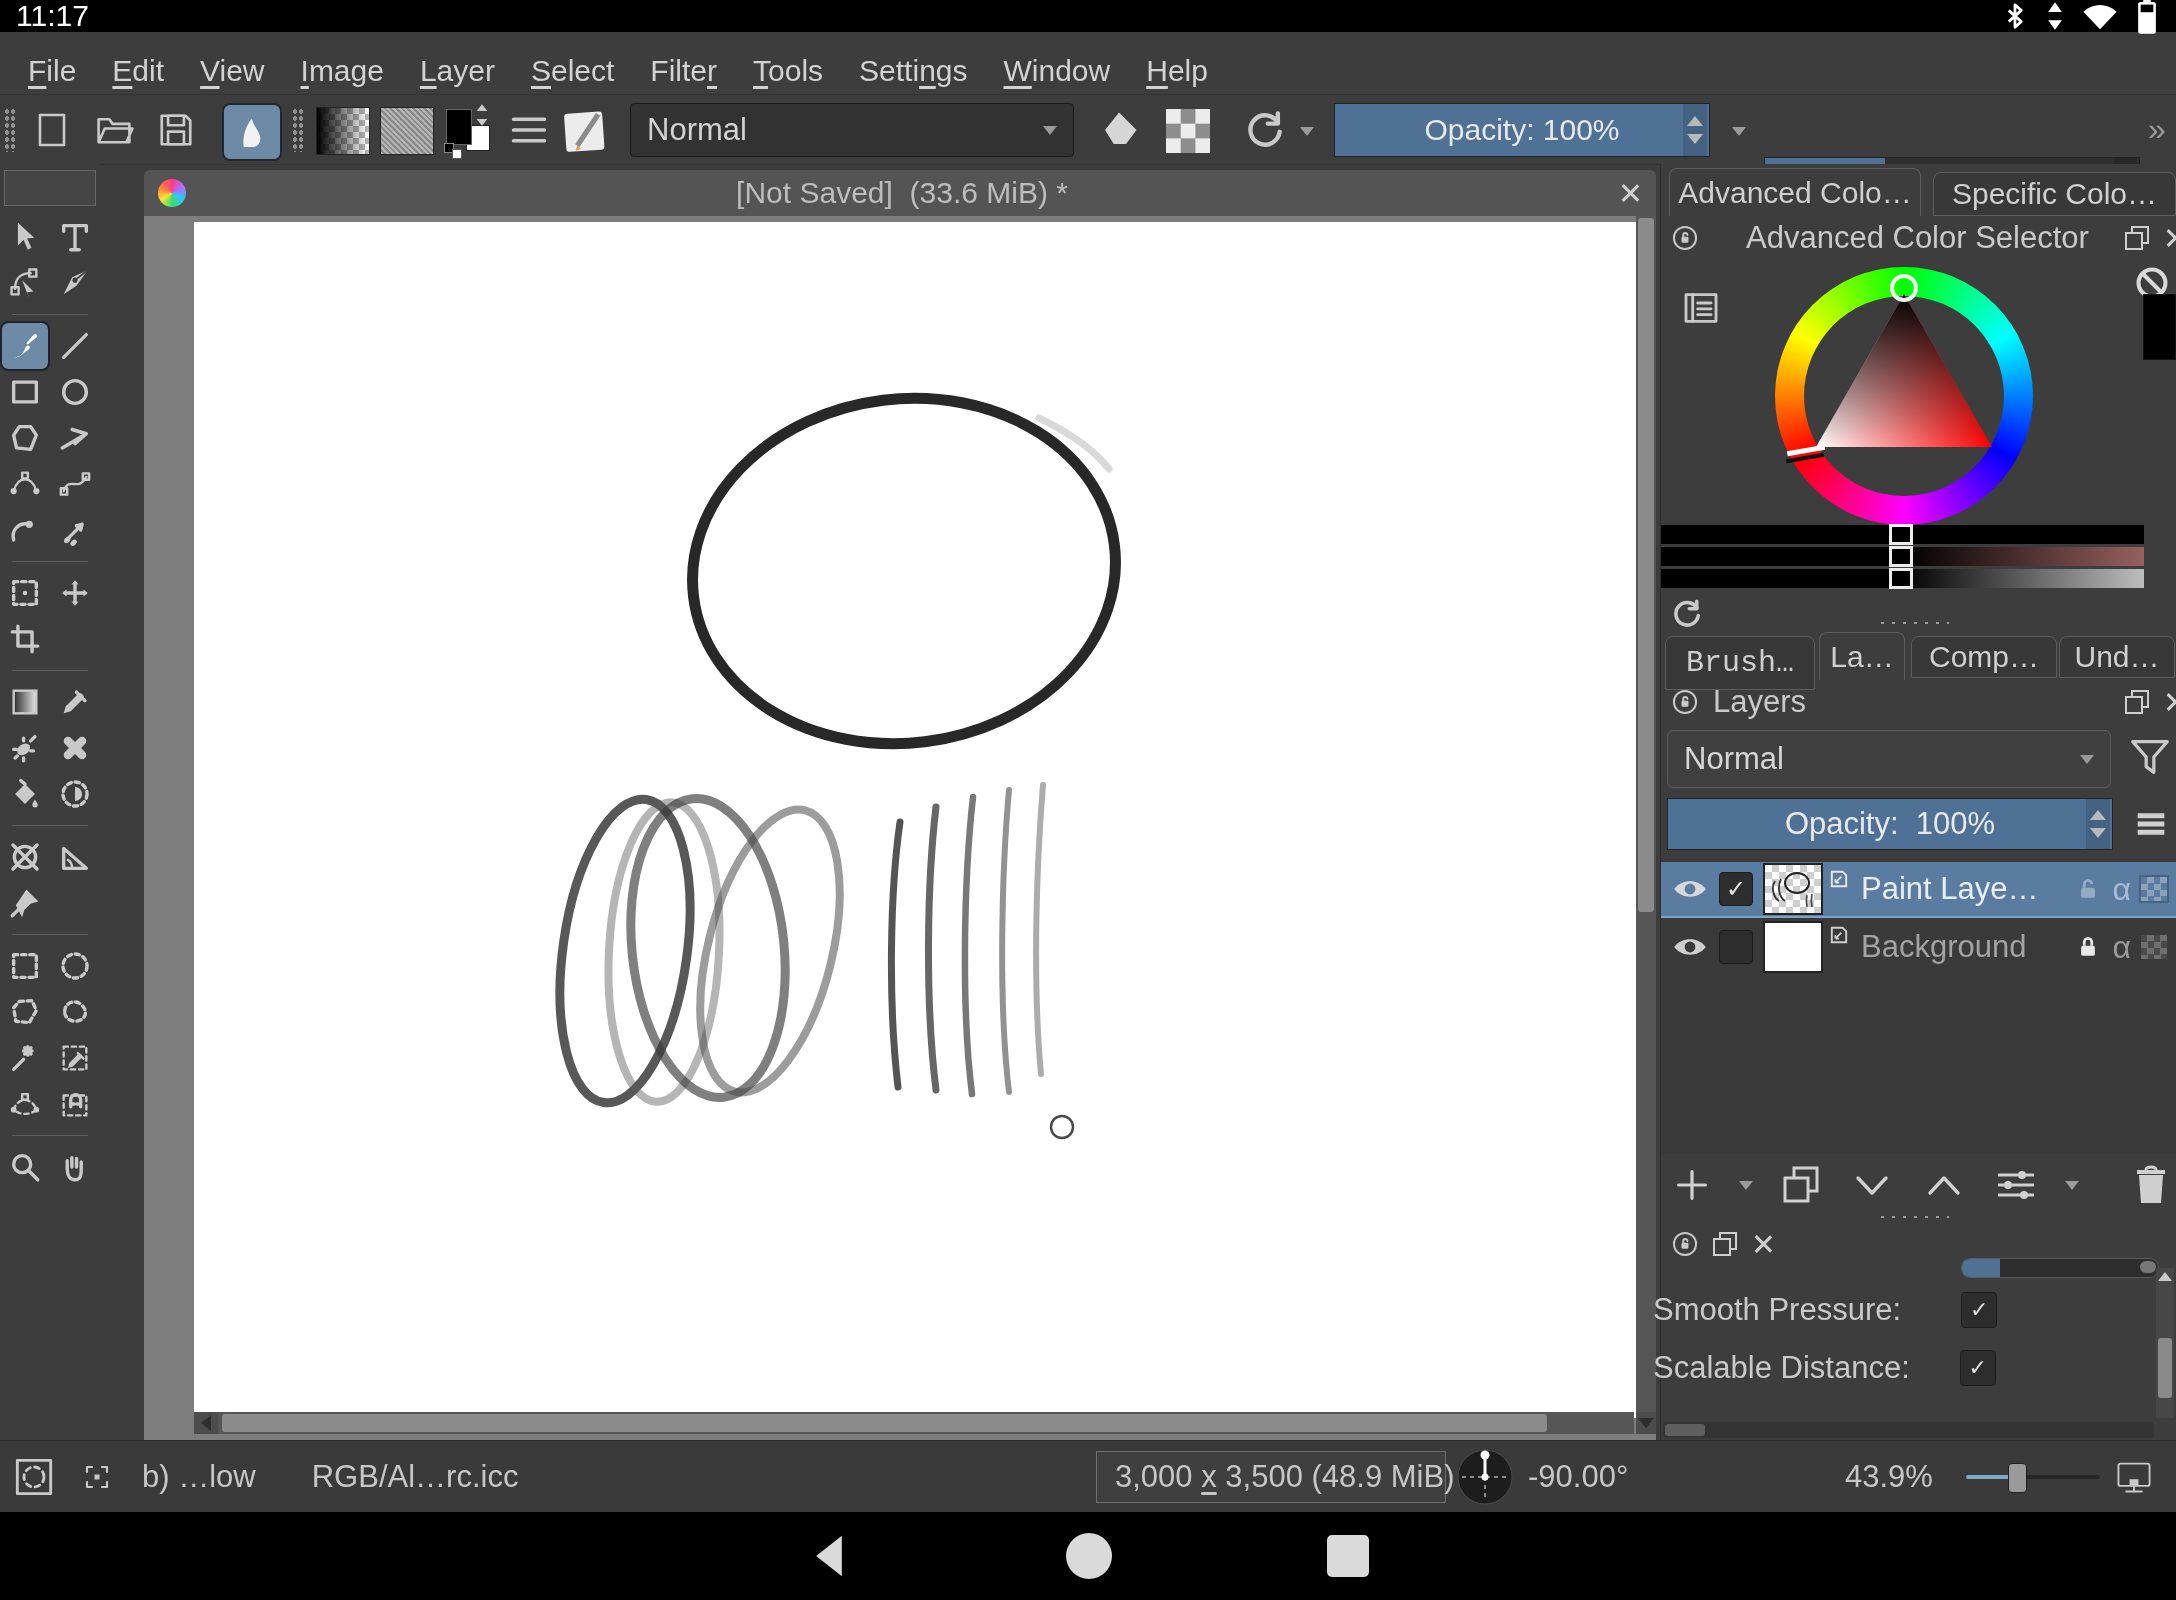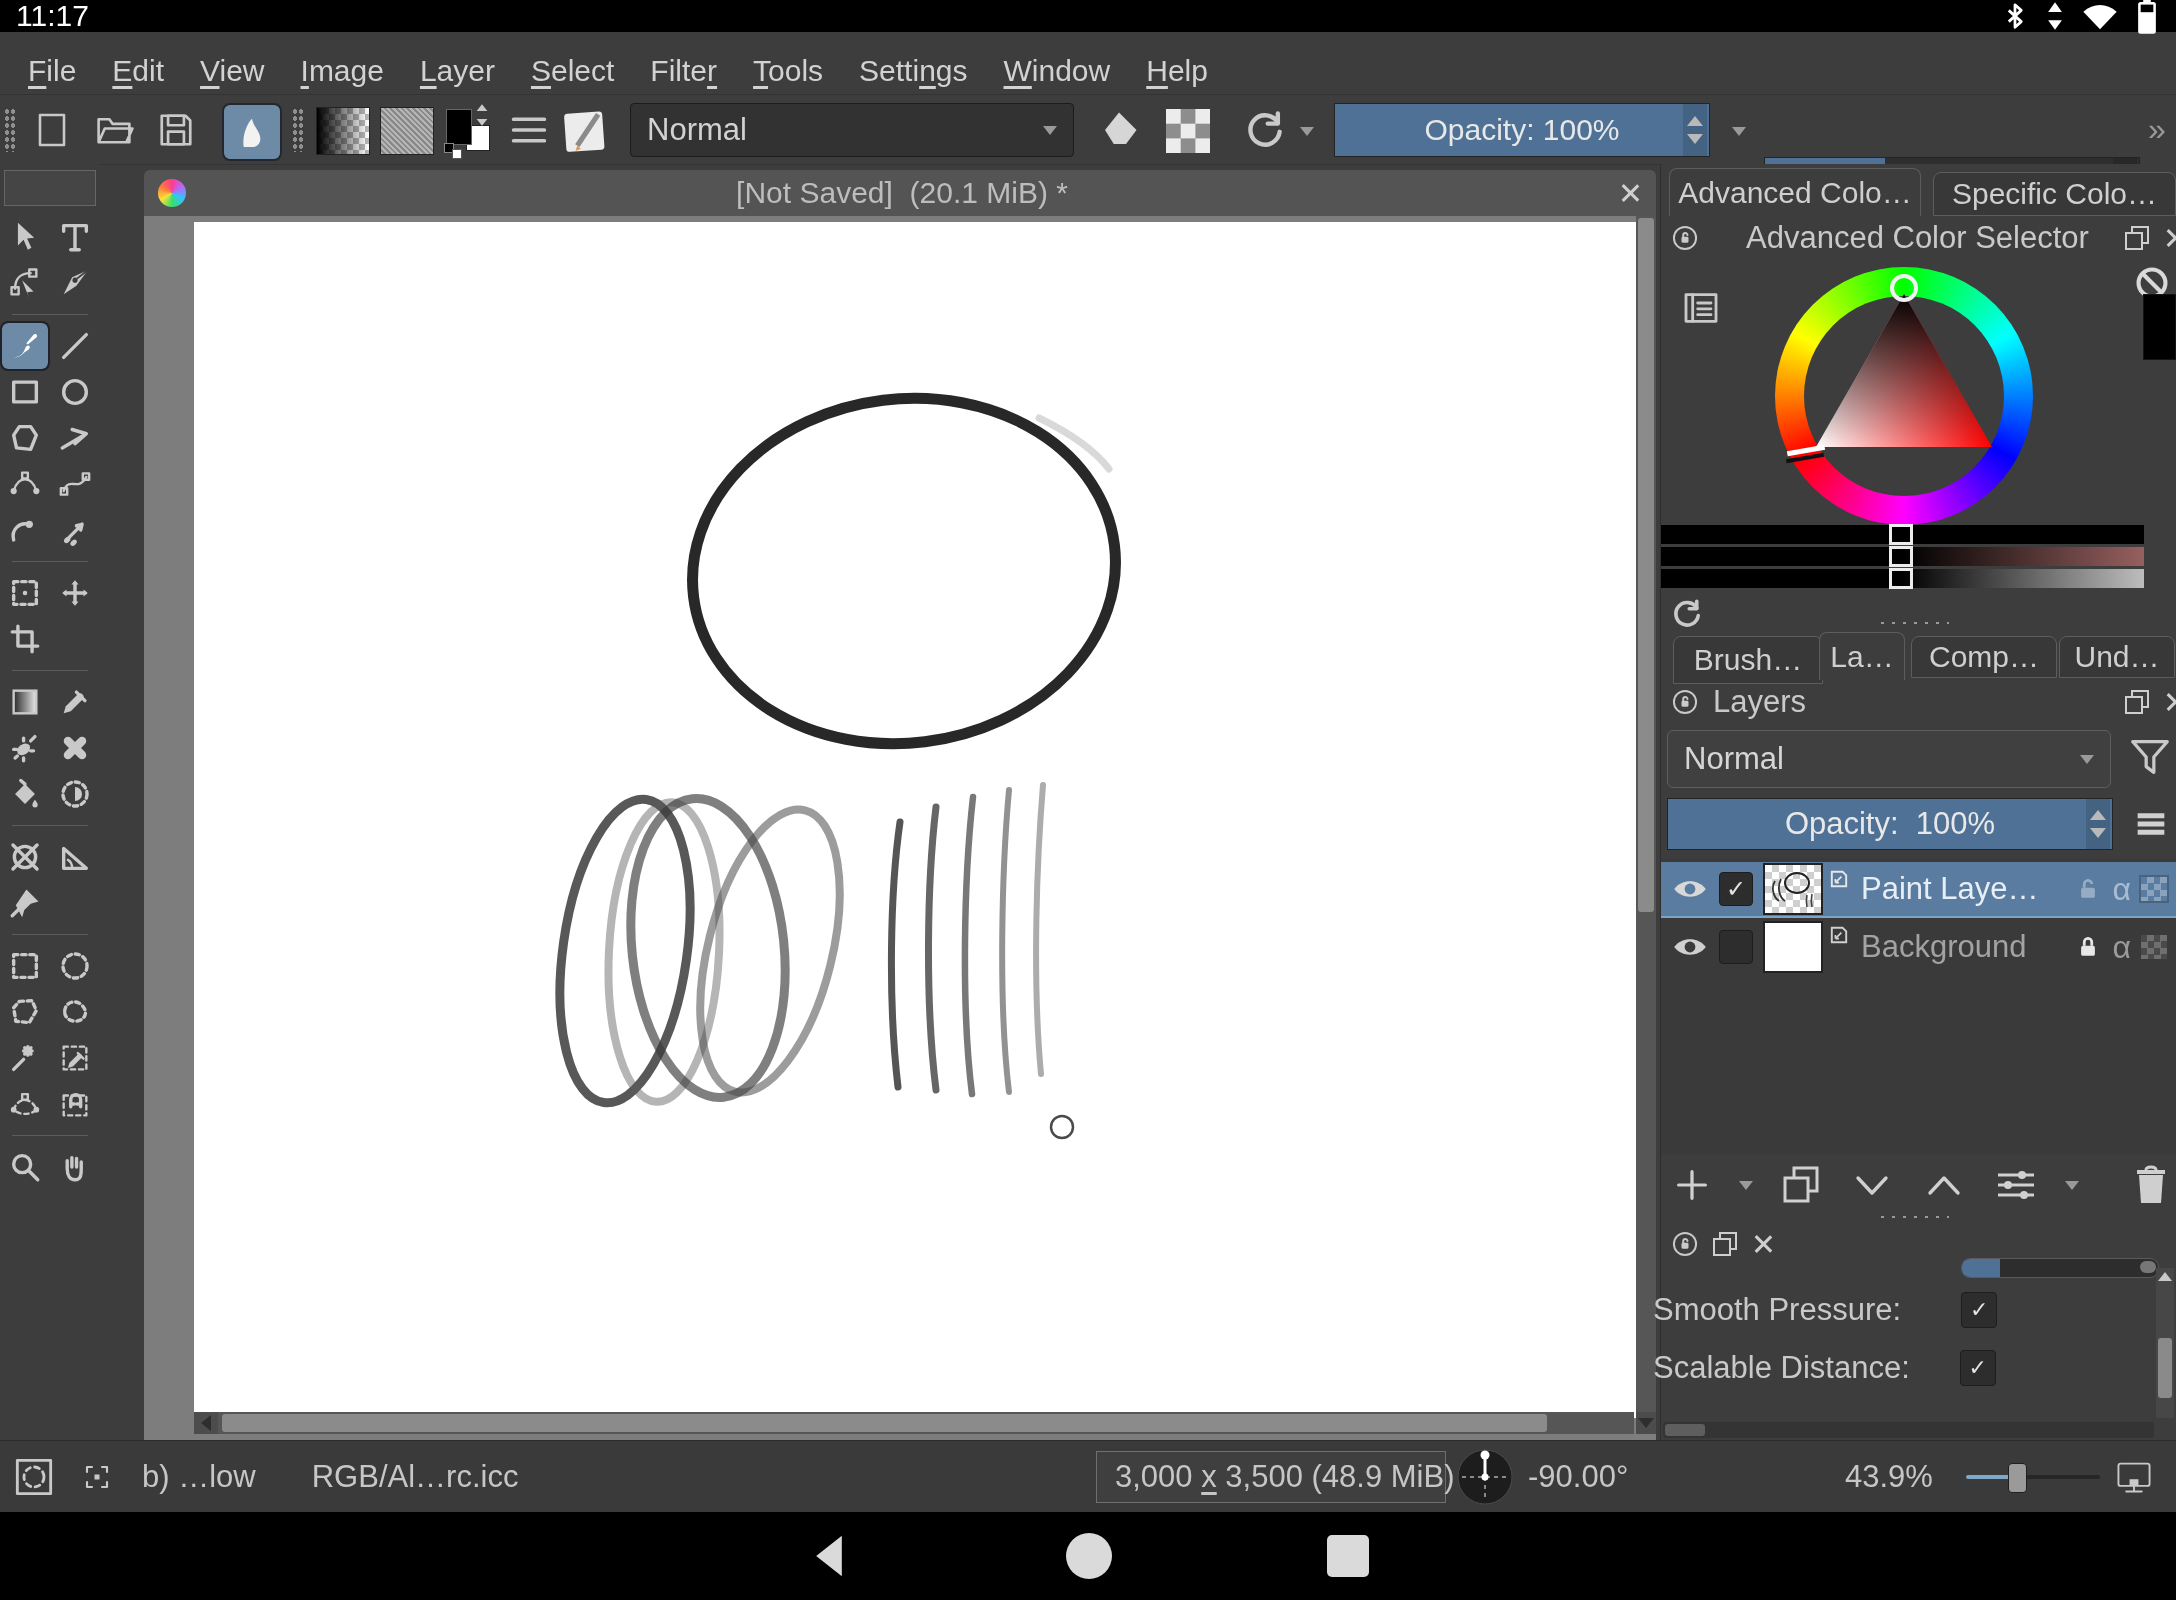--- a/index.html
+++ b/index.html
@@ -440,21 +440,21 @@
           <svg width="34" height="34" viewBox="0 0 24 24">
             <path d="M6.5 13 V7.5 M9.8 12 V5.5 M13.1 12 V6 M16.4 13 V8.5 M6.5 13 C6.5 18 8.5 21 12 21 C15.5 21 16.4 19 16.4 13" class="s2"></path>
           </svg>
         </div>
     </div>
   </div>
 
   <div class="a" id="subwindow">
     <div id="subtitle">
       <span style="width:28px;height:28px;border-radius:50%;background:conic-gradient(#ff3b8d,#b06cff,#31c5f7,#37e06b,#ffe13a,#ff7a3c,#ff3b8d);"></span>
-      <span class="t">[Not Saved]  (20.1 MiB) *</span>
+      <span class="t">[Not Saved]  (33.6 MiB) *</span>
       <span class="icon-x"></span>
     </div>
     <div id="viewport">
       <div id="whitecanvas">
         <svg width="1442" height="1196" viewBox="0 0 1442 1196">
 
           <ellipse cx="710" cy="349" rx="212" ry="172" transform="rotate(-7 710 349)" fill="none" stroke="#161616" stroke-width="11" opacity="0.92"></ellipse>
           <path d="M845 196 C 878 212 902 230 915 247" fill="none" stroke="#cccccc" stroke-width="7" opacity="0.75" stroke-linecap="round"></path>
 
           <ellipse cx="431" cy="729" rx="62" ry="153" transform="rotate(8 431 729)" fill="none" stroke="#2e2e2e" stroke-width="9" opacity="0.8"></ellipse>
@@ -549,21 +549,21 @@
       <div class="a" style="left:228px;top:264px;width:24px;height:21px;border:3px solid #ececec;box-sizing:border-box;"></div>
       <div class="a" style="left:228px;top:286px;width:24px;height:21px;border:3px solid #ececec;box-sizing:border-box;"></div>
       <div class="a" style="left:228px;top:308px;width:24px;height:21px;border:3px solid #ececec;box-sizing:border-box;"></div>
       <svg class="a" style="left:8px;top:336px;" width="36" height="36" viewBox="0 0 24 24">
           <path d="M18.5 8 A7.5 7.5 0 1 0 19.5 13" class="s2"></path>
           <path d="M18.5 3.5 V8.5 H13.5" class="s2"></path>
         </svg>
       <div class="a dots" style="left:216px;top:360px;"></div>
     </div>
 
-    <div class="a tab" style="left:12px;top:472px;width:150px;height:48px;">
+    <div class="a tab" style="left:4px;top:472px;width:150px;height:54px;font-family:Liberation Mono, monospace;">
         <span>Brush…</span>
       </div>
     <div class="a tab on" style="left:158px;top:468px;width:86px;height:48px;z-index:2;">
         <span>La…</span>
       </div>
     <div class="a tab" style="left:250px;top:472px;width:146px;height:42px;">
         <span>Comp…</span>
       </div>
     <div class="a tab" style="left:398px;top:472px;width:116px;height:42px;">
         <span>Und…</span>

